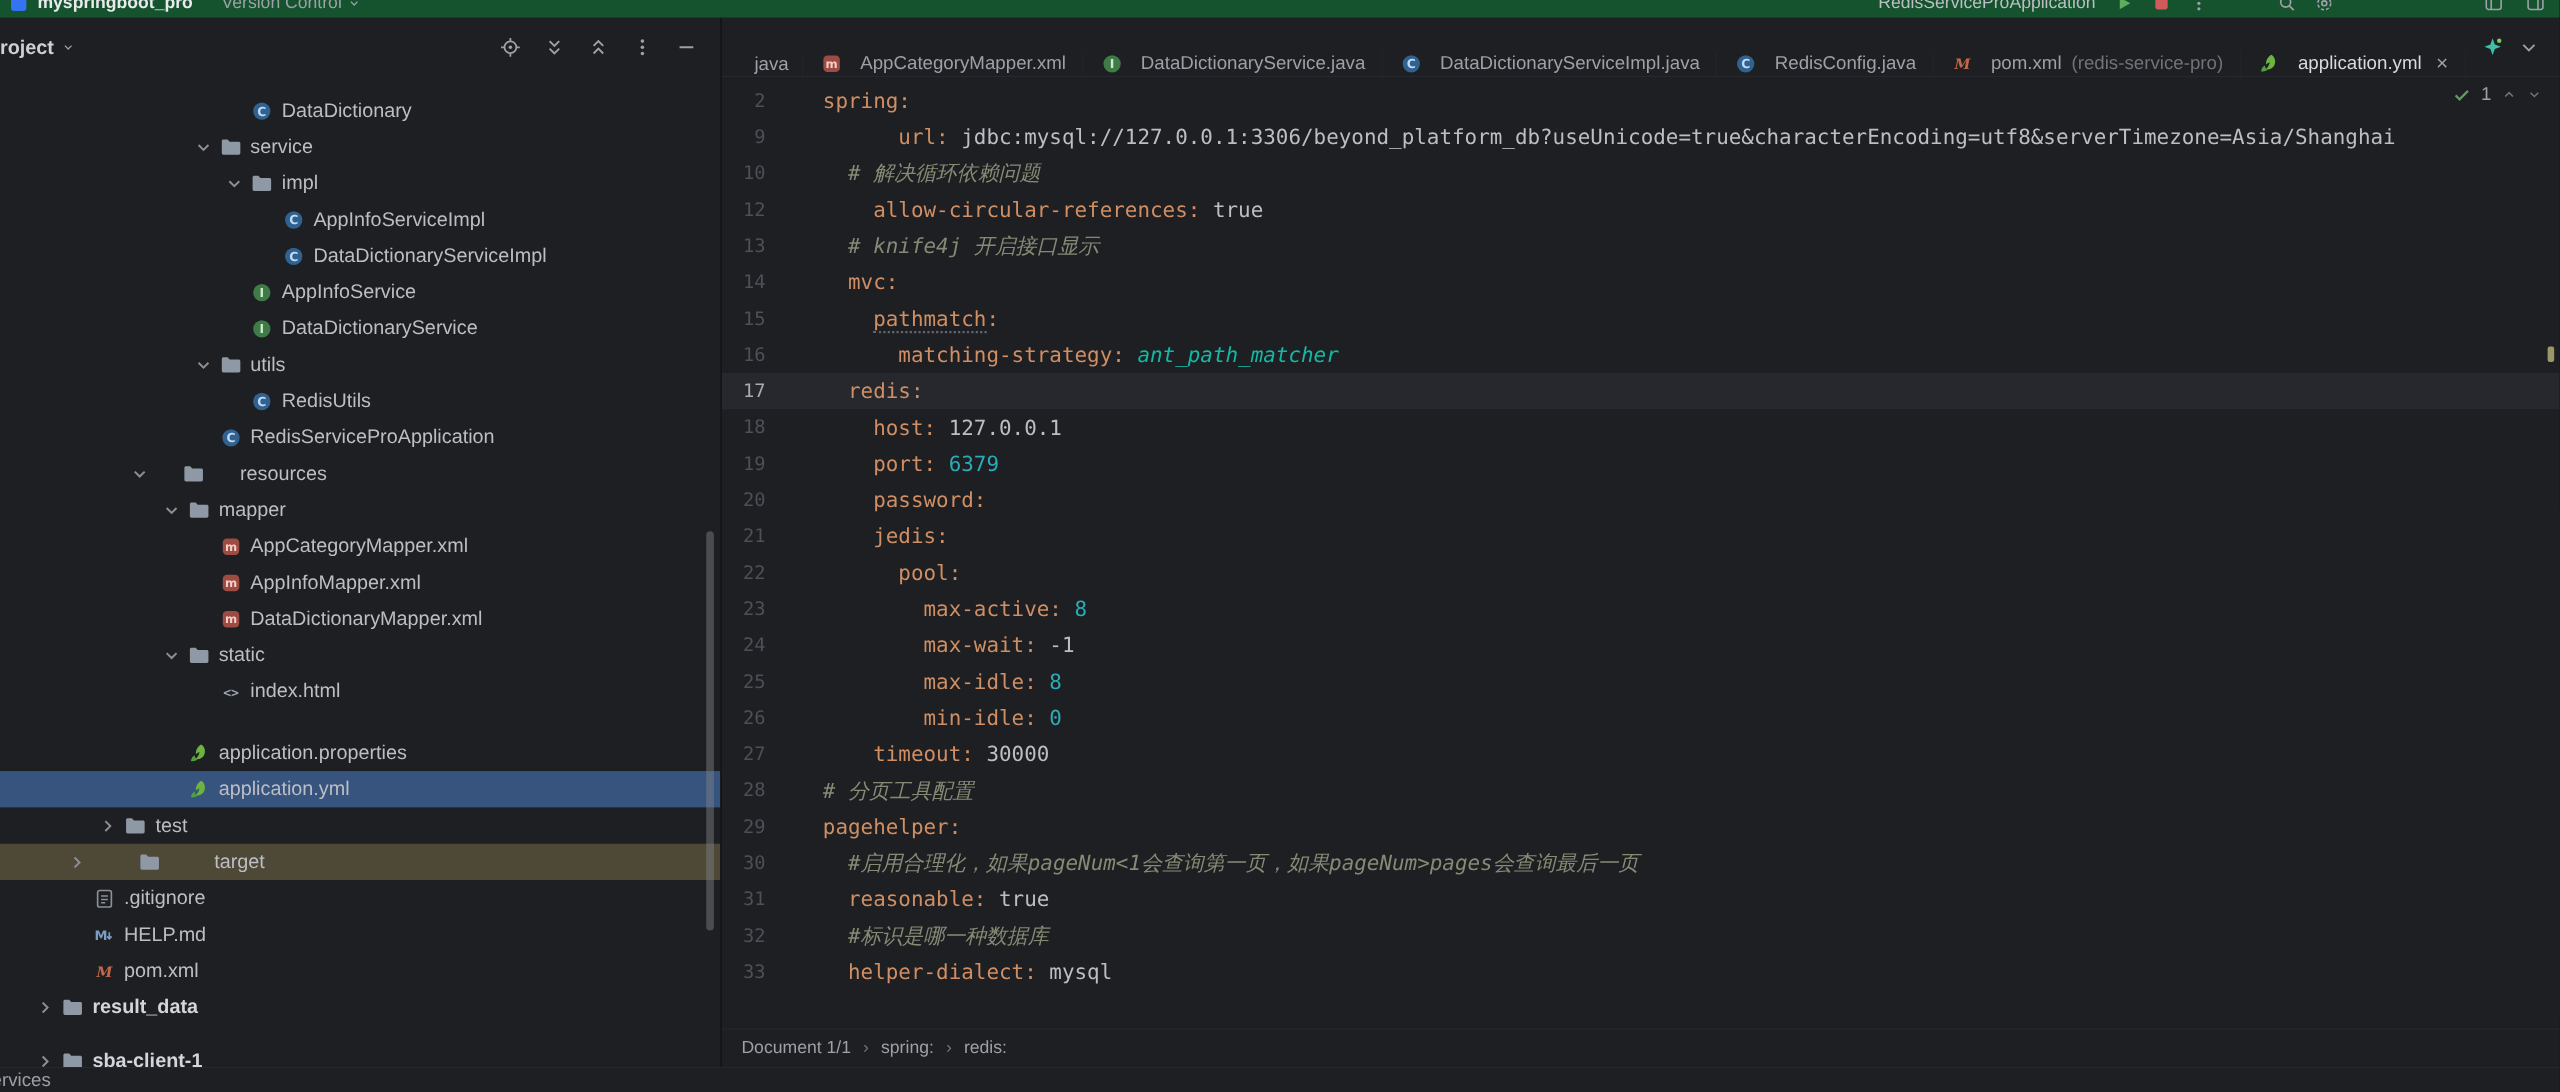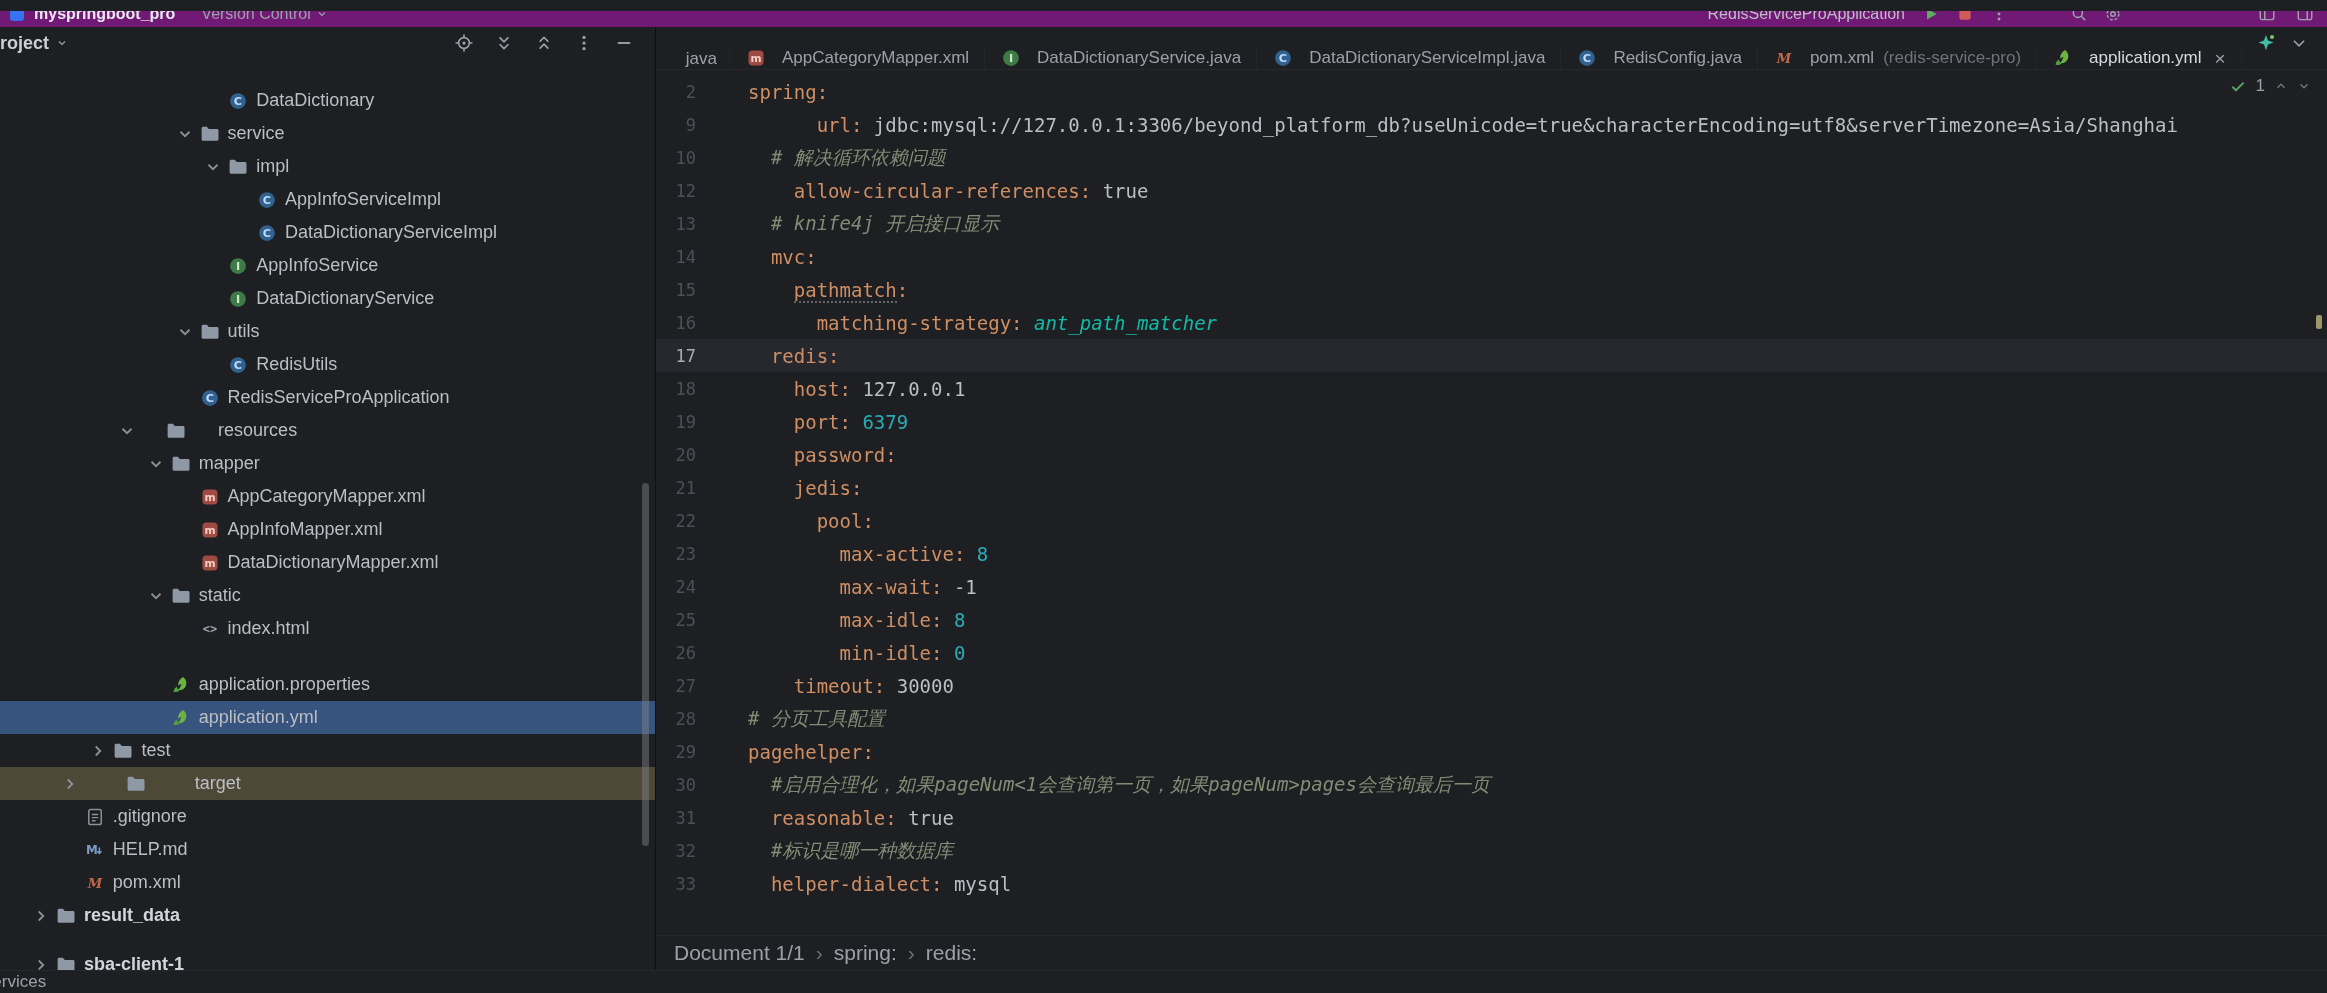--- a/index.html
+++ b/index.html
@@ -1,20 +1,20 @@
 <!DOCTYPE html>
 <html><head>
 <meta charset="utf-8">
 <style>
 *{box-sizing:border-box;margin:0;padding:0}
 body{background:#141517;font-family:"Liberation Sans","DejaVu Sans",sans-serif}
 .ide{position:relative;width:2327px;height:993px;background:#1E1F22;overflow:hidden;color:#BCBEC4}
 
 
-.titlebar{position:absolute;left:0;top:11px;width:100%;height:16px;background:#701a75;overflow:hidden;z-index:6}
+.titlebar{position:absolute;left:0;top:0;width:100%;height:16px;background:#14532d;overflow:hidden;z-index:6}
 .tb-inner{display:flex;align-items:center;height:30px;margin-top:-12px;padding:0 10px;gap:10px;font-size:16px;white-space:nowrap}
 .app-icon{width:14px;height:14px;border-radius:3px;background:#3574F0;flex:none}
 .tb-project{color:#E8EAEE;font-weight:700}
 .tb-menu{color:#9DA0A8;margin-left:16px;display:flex;align-items:center;gap:5px}
 .tb-spacer{flex:1}
 .tb-run{color:#BCBEC4;margin-right:4px}
 .tb-icn{display:flex;align-items:center;justify-content:center;width:24px;height:24px;flex:none}
 .tb-gap{width:36px;flex:none}
 .tb-right{margin-left:120px;display:flex;gap:14px;align-items:center}
 
@@ -54,21 +54,21 @@
 .code{white-space:pre}
 .tk-key{color:#CF8E63}
 .tk-val{color:#BCBEC4}
 .tk-num{color:#2AACB8}
 .tk-enum{color:#14b8a6;font-style:italic}
 .tk-comment{color:#848B75;font-style:italic}
 .tk-typo{border-bottom:2px dotted #63666C}
 .inspection{position:absolute;top:60px;right:16px;display:flex;align-items:center;gap:9px;font-size:17px;color:#9DA0A8}
 .stripe-mark{position:absolute;right:5px;top:299px;width:6px;height:14px;border-radius:2px;background:#9C9668}
 .breadcrumbs{position:absolute;left:0;right:0;bottom:0;height:35px;border-top:1px solid #26282E;display:flex;align-items:center;padding-left:18px;background:#1E1F22}
-.bc{display:flex;align-items:center;gap:11px;font-size:21px;color:#9DA0A8}
+.bc{display:flex;align-items:center;gap:11px;font-size:16px;color:#9DA0A8}
 .bc-sep{color:#6F737A}
 
 
 .bottomstrip{position:absolute;left:0;right:0;bottom:0;height:23px;border-top:1px solid #26282E;display:flex;align-items:center;overflow:hidden;background:#1E1F22}
 .svc{font-size:17px;color:#9DA0A8;margin-left:-19px;white-space:nowrap}
 </style>
 </head>
 <body>
 
 <div class="ide">

